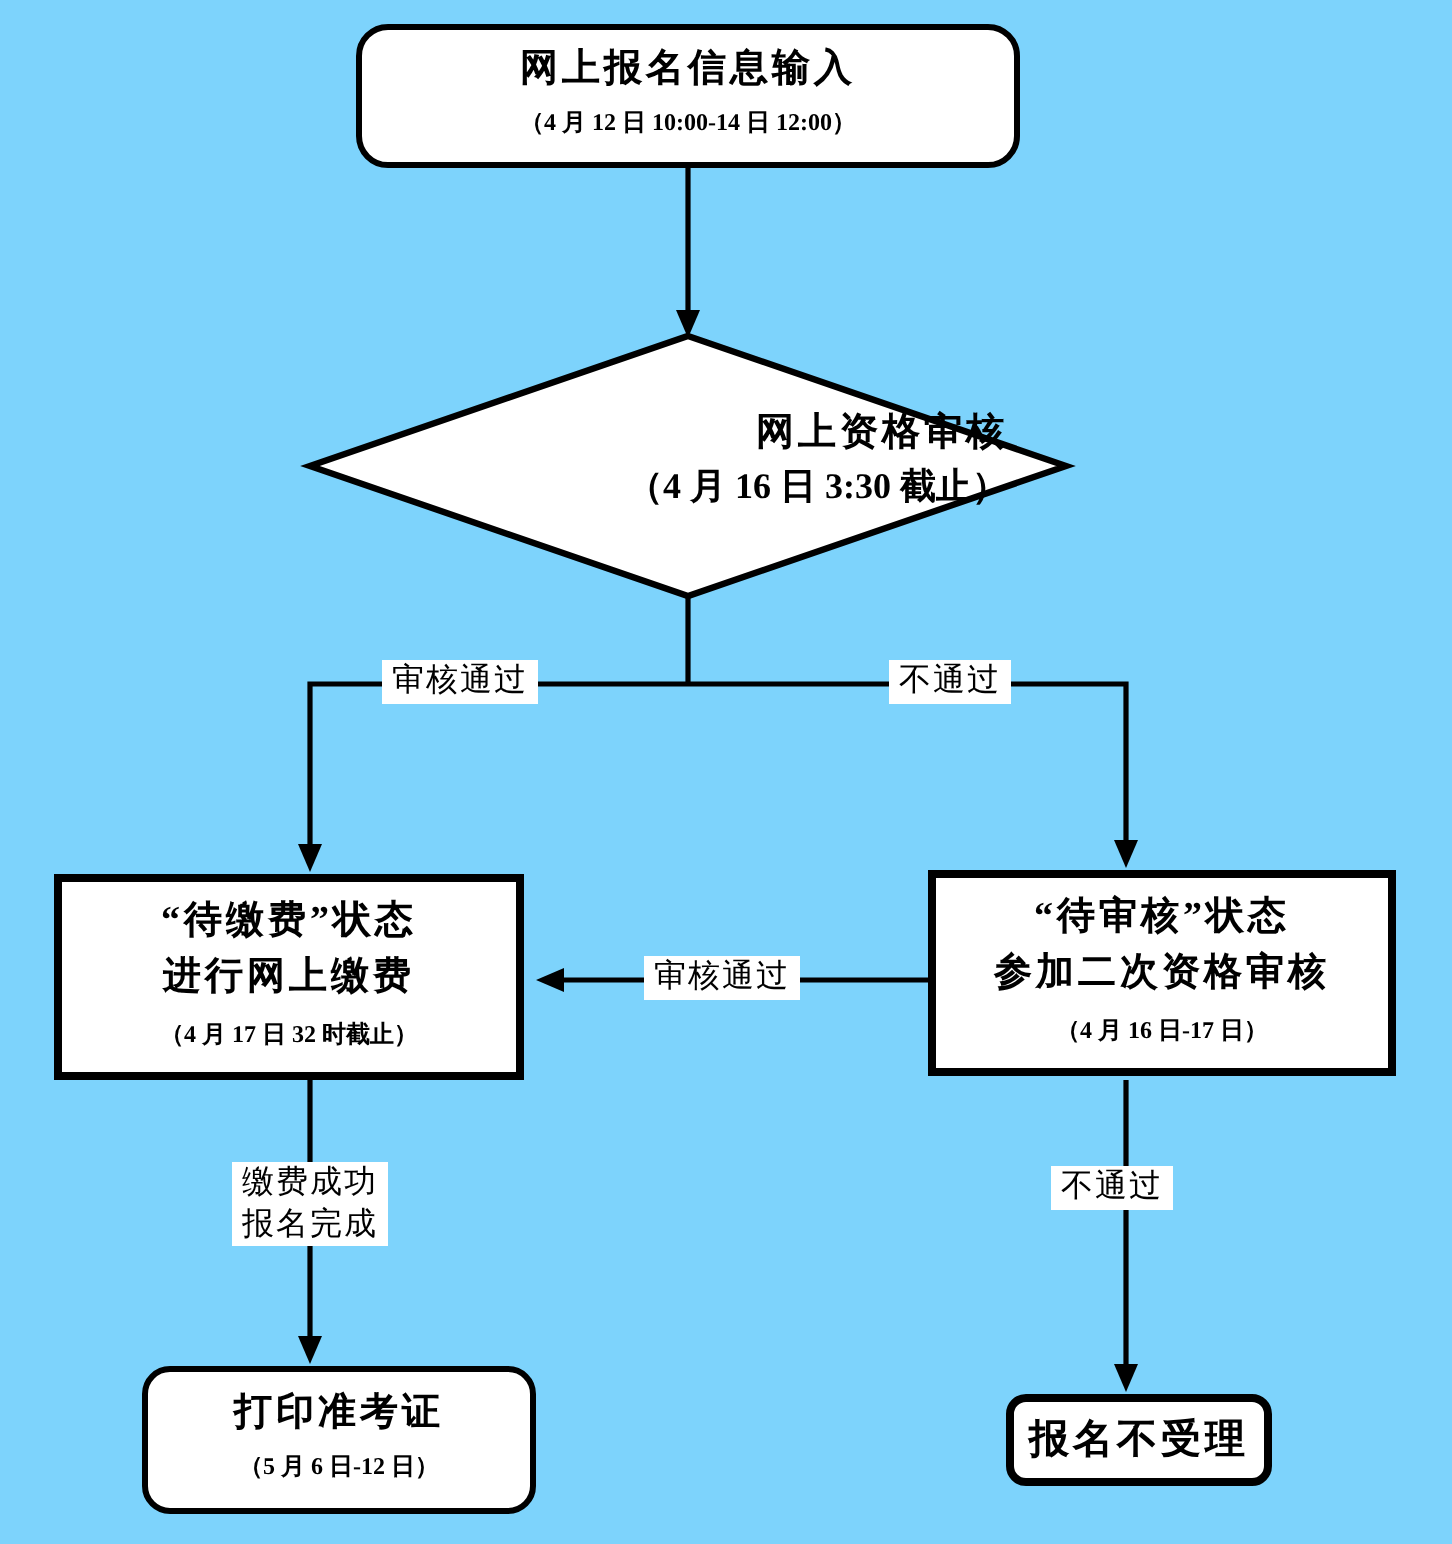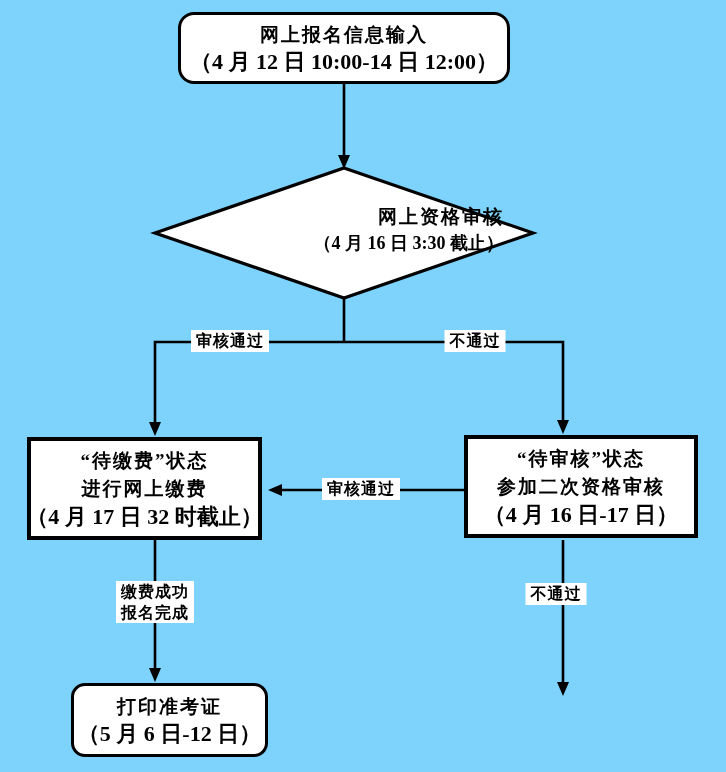--- a/index.html
+++ b/index.html
@@ -12,36 +12,36 @@
     overflow:hidden;
   }
   .layer{position:absolute;left:0;top:0;}
   .node{
     position:absolute;box-sizing:border-box;background:#fff;
     border:3px solid #000;
     display:flex;flex-direction:column;align-items:center;justify-content:center;
     text-align:center;font-weight:bold;
   }
   .node .line{white-space:nowrap;letter-spacing:2px;}
-  .node .date{letter-spacing:0;font-size:22px;}
+  .node .date{letter-spacing:0;font-size:12px;}
   .round{border-radius:16px;}
   #node-start{left:178px;top:12px;width:332px;height:72px;font-size:19px;line-height:27px;}
   #node-pay{left:27px;top:437px;width:235px;height:103px;border-width:4px;font-size:19px;line-height:28px;}
   #node-second{left:464px;top:435px;width:234px;height:103px;border-width:4px;font-size:19px;line-height:28px;}
   #node-print{left:71px;top:683px;width:197px;height:74px;border-radius:14px;font-size:19px;line-height:27px;}
   #node-rejected{left:503px;top:697px;width:133px;height:46px;border-width:4px;border-radius:10px;font-size:20px;line-height:22px;}
   .diamond-label{
     position:absolute;left:184px;top:204px;width:320px;
     text-align:right;font-weight:bold;font-size:19px;line-height:26px;
   }
   .diamond-label .line{white-space:nowrap;letter-spacing:2px;}
   .diamond-label .date{letter-spacing:0;font-size:18px;}
   .edge-label{
     position:absolute;transform:translate(-50%,-50%);
-    background:#fff;font-weight:bold;font-size:16px;letter-spacing:1px;
+    background:#fff;font-weight:normal;font-size:16px;letter-spacing:1px;
     padding:0 5px;white-space:nowrap;text-align:center;line-height:22px;
   }
   .edge-label .line{display:block;line-height:21px;}
 </style>
 </head>
 <body>
 
 <div class="canvas">
 
   <svg class="layer" width="726" height="772" viewBox="0 0 726 772">
@@ -83,20 +83,23 @@
     <span class="line">“待审核”状态</span>
     <span class="line">参加二次资格审核</span>
     <span class="line date">（4 月 16 日-17 日）</span>
   </div>
 
   <div class="node round" id="node-print">
     <span class="line">打印准考证</span>
     <span class="line date">（5 月 6 日-12 日）</span>
   </div>
 
+  <div class="node" id="node-rejected">
+    <span class="line">报名不受理</span>
+  </div>
 
   <div class="edge-label" style="left:230px;top:341px;">审核通过</div>
   <div class="edge-label" style="left:475px;top:341px;">不通过</div>
   <div class="edge-label" style="left:361px;top:489px;">审核通过</div>
   <div class="edge-label" style="left:155px;top:602px;">
     <span class="line">缴费成功</span>
     <span class="line">报名完成</span>
   </div>
   <div class="edge-label" style="left:556px;top:594px;">不通过</div>
 

